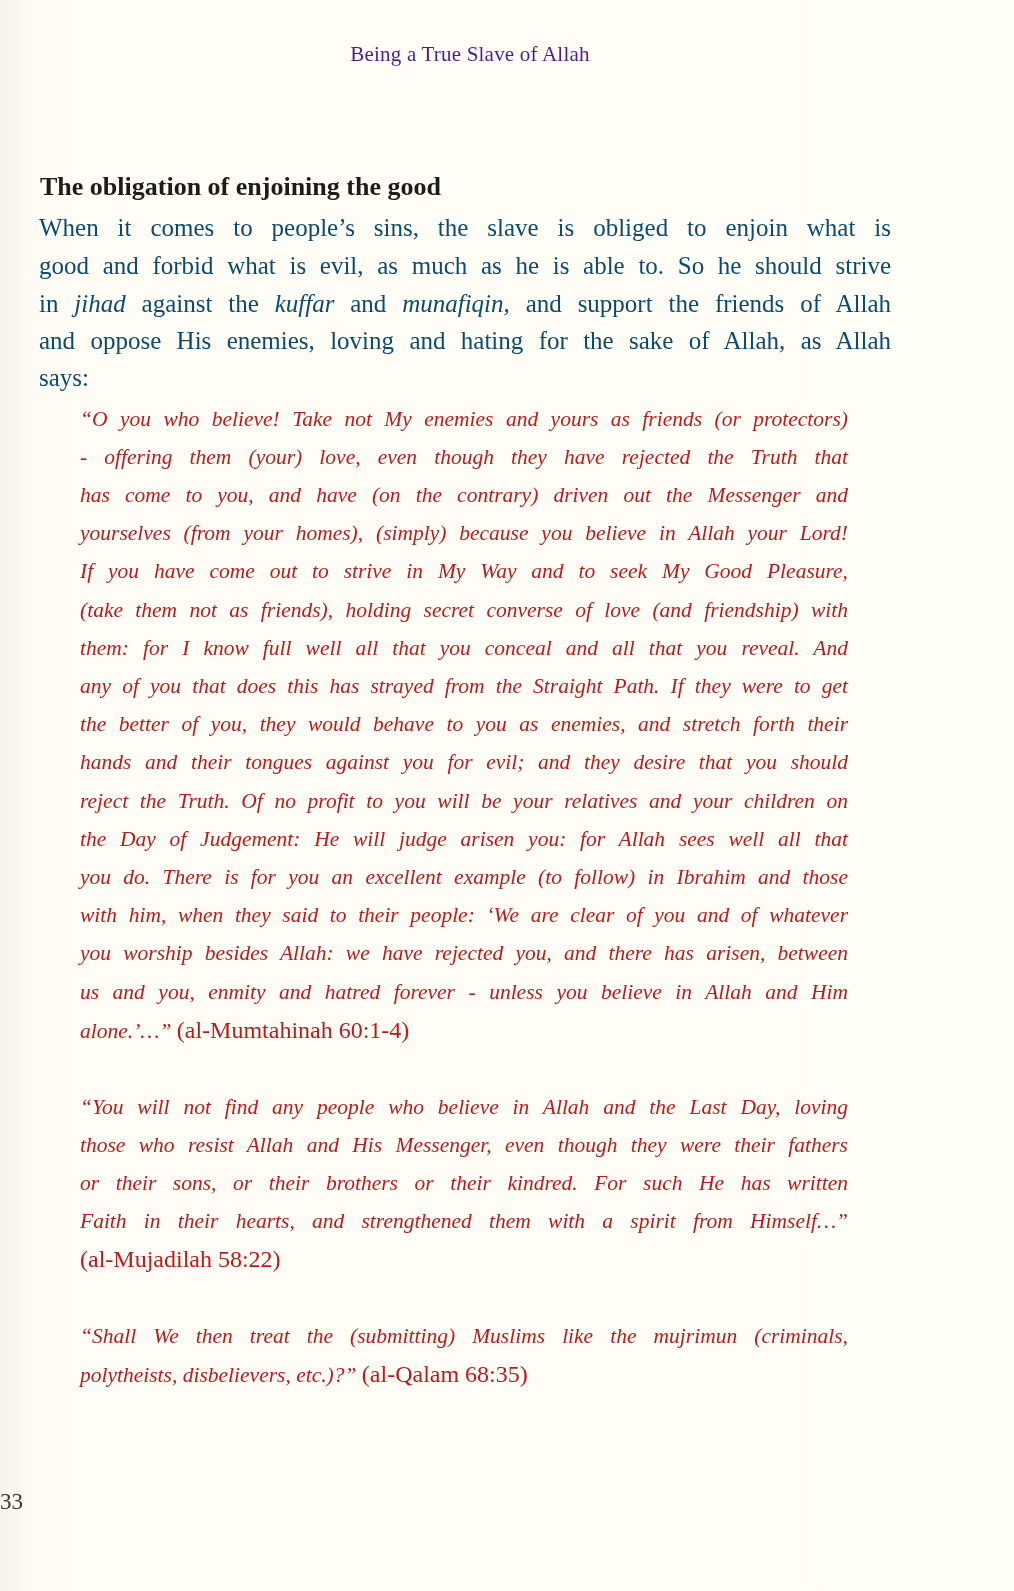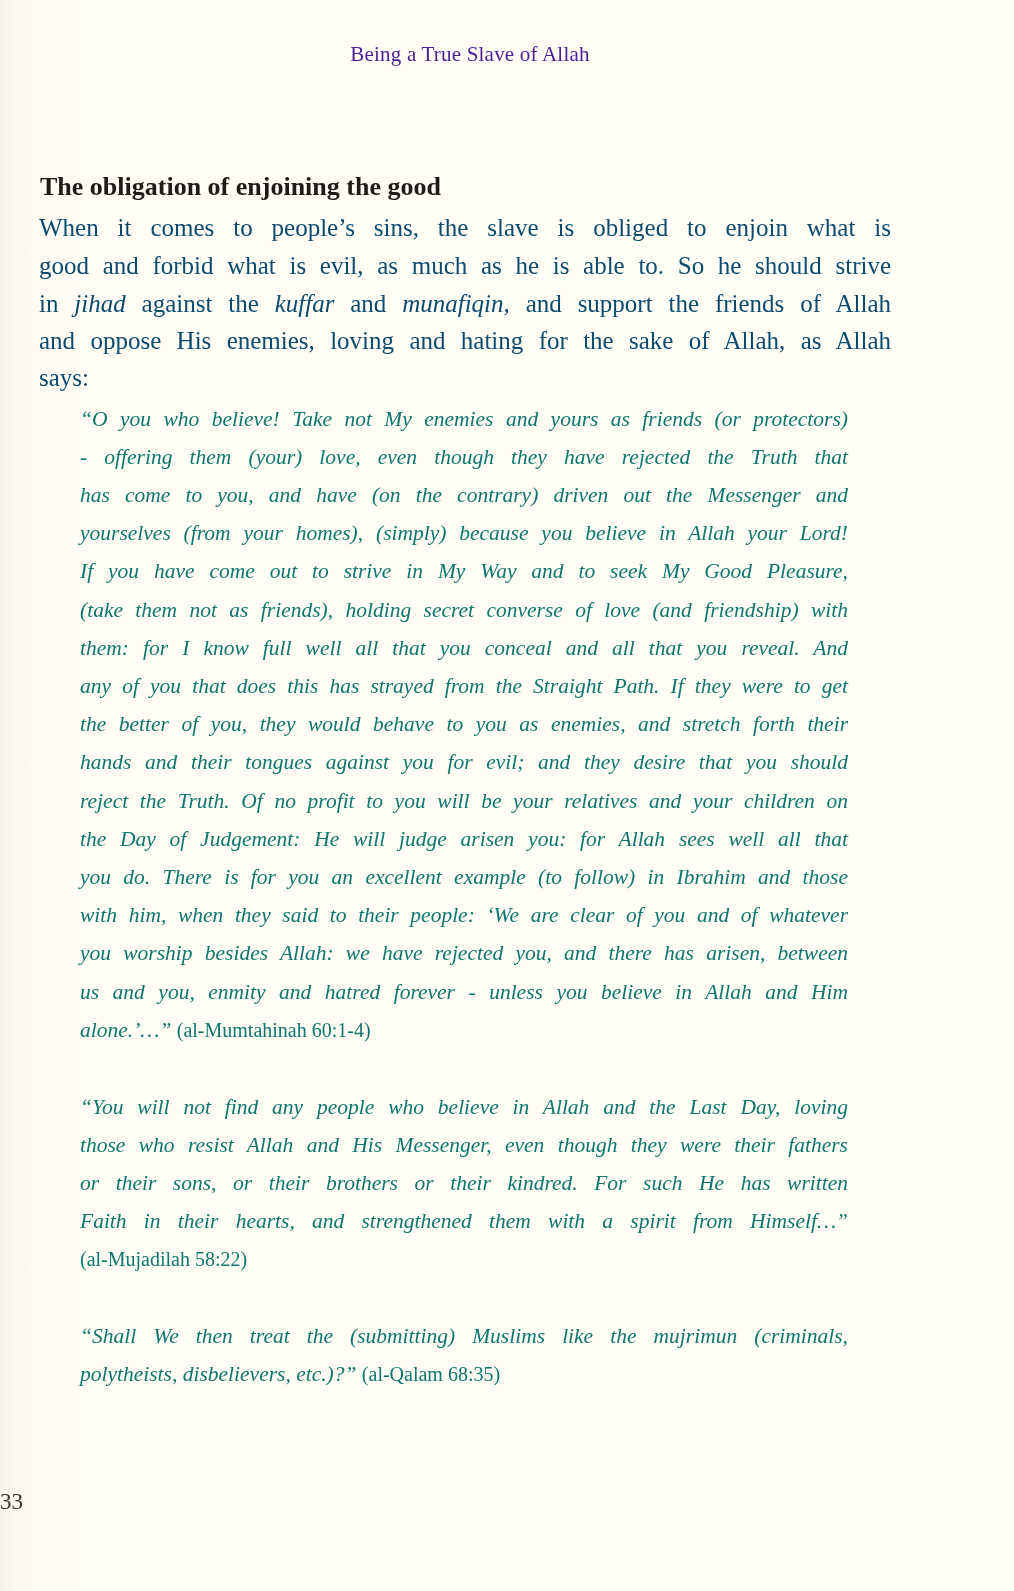--- a/index.html
+++ b/index.html
@@ -16,23 +16,23 @@
   .heading {
     position:absolute; top:133px; left:40px;
     font-size:26px; font-weight:bold; color:#1f1b18;margin-top:39px;
   }
   .line {
     position:absolute; white-space:nowrap;
     text-align:justify; text-align-last:justify;
   }
   .body-line { left:39px; width:852px; font-size:25px; color:#0c4a6e; height:32px; line-height:32px; }
   .body-line.last { text-align-last:left; }
-  .quote-line { left:80px; width:768px; font-size:21.5px; font-style:italic; color:#0f766e; height:30px; line-height:30px; }
+  .quote-line { left:80px; width:768px; font-size:21.5px; font-style:italic; color:#b91c1c; height:30px; line-height:30px; }
   .quote-line.last { text-align-last:left; }
-  .ref { font-style:normal; font-size:20px; }
+  .ref { font-style:normal; font-size:24px; }
   .page-number {
     position:absolute; top:1489px; left:0; width:920px; text-align:left;
     font-size:23px; color:#3a3530;
   }
 </style>
 </head>
 <body>
 
 <div>
   <div class="running-head">Being a True Slave of Allah</div>

